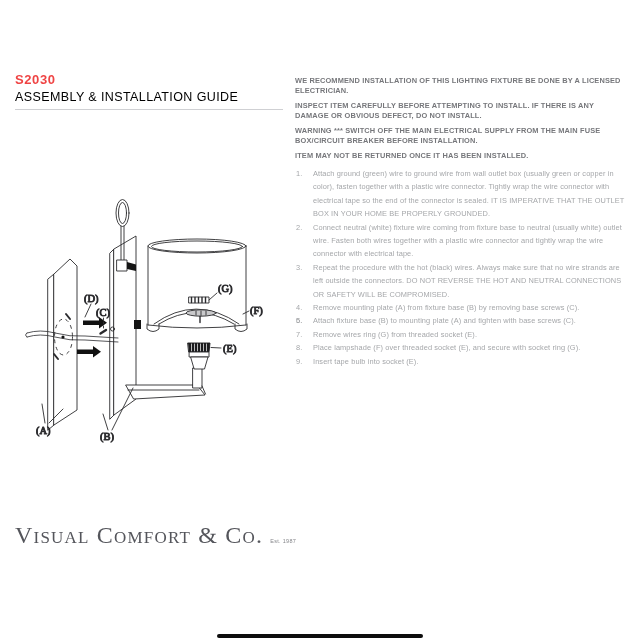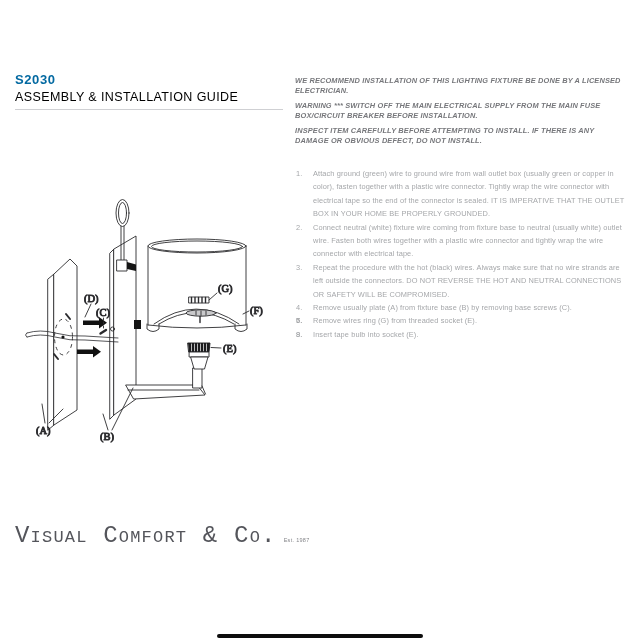--- a/index.html
+++ b/index.html
@@ -2,73 +2,74 @@
 <html><head>
 <meta charset="utf-8">
 <style>
   html,body{margin:0;padding:0;}
   body{width:640px;height:640px;background:#ffffff;position:relative;overflow:hidden;
        font-family:"Liberation Sans", sans-serif;}
   .page{position:absolute;inset:0;background:#ffffff;}
 
   
   .hdr{position:absolute;left:15px;top:72px;width:270px;}
-  .hdr-model{font-size:13px;font-weight:bold;color:#0369a1;letter-spacing:.6px;}
+  .hdr-model{font-size:13px;font-weight:bold;color:#ef4444;letter-spacing:.6px;}
   .hdr-sub{font-size:12.5px;color:#000000;letter-spacing:.4px;margin-top:3px;}
   .hdr-rule{position:absolute;left:15px;top:109px;width:268px;height:1px;background:#cfd0d3;}
 
   
   .warnings{position:absolute;left:295px;top:76px;width:334px;}
   .warn{font-size:7.4px;font-weight:bold;color:#76777b;line-height:10px;
-        letter-spacing:.15px;margin:0 0 5px 0;font-style:italic;}
+        letter-spacing:.15px;margin:0 0 5px 0;}
   .steps{position:absolute;left:296px;top:167px;width:330px;}
   .step{position:relative;padding-left:17px;font-size:7.4px;color:#a5a7aa;
         line-height:13.4px;letter-spacing:.1px;}
   .step .num{position:absolute;left:0;top:0;color:#a5a7aa;}
 
   
   .diagram{position:absolute;left:20px;top:190px;width:270px;height:260px;}
   .diagram text{font-family:"Liberation Serif", serif;font-size:10.5px;fill:#1d1d1f;}
 
   
   .logo{position:absolute;left:15px;top:522px;white-space:nowrap;}
-  .logo-text{font-family:Liberation Mono, monospace;font-variant:small-caps;
+  .logo-text{font-family:Liberation Serif, serif;font-variant:small-caps;
              font-size:24px;color:#54555b;letter-spacing:1.2px;}
   .logo-est{font-size:5.5px;color:#85868a;margin-left:7px;letter-spacing:.3px;}
 
   
   .bottom-bar{position:absolute;left:217px;top:634px;width:206px;height:4px;
               background:#0d0d0d;border-radius:2.5px;}
 </style>
 </head>
 <body>
 
 <div class="page">
 
   <div class="hdr">
     <div class="hdr-model">S2030</div>
     <div class="hdr-sub">ASSEMBLY &amp; INSTALLATION GUIDE</div>
   </div>
   <div class="hdr-rule"></div>
 
   <div class="warnings">
     <p class="warn">WE RECOMMEND INSTALLATION OF THIS LIGHTING FIXTURE BE DONE BY A LICENSED ELECTRICIAN.</p>
+    <p class="warn">INSPECT ITEM CAREFULLY BEFORE ATTEMPTING TO INSTALL.  IF THERE IS ANY DAMAGE OR OBVIOUS DEFECT, DO NOT INSTALL.</p>
     <p class="warn">WARNING *** SWITCH OFF THE MAIN ELECTRICAL SUPPLY FROM THE MAIN FUSE BOX/CIRCUIT BREAKER BEFORE INSTALLATION.</p>
-    <p class="warn">INSPECT ITEM CAREFULLY BEFORE ATTEMPTING TO INSTALL.  IF THERE IS ANY DAMAGE OR OBVIOUS DEFECT, DO NOT INSTALL.</p>
+    <p class="warn">ITEM MAY NOT BE RETURNED ONCE IT HAS BEEN INSTALLED.</p>
   </div>
 
   <div class="steps">
       <div class="step"><span class="num">1.</span><span>Attach ground (green) wire to ground wire from wall outlet box (usually green or copper in color), fasten together with a plastic wire connector. Tightly wrap the wire connector with electrical tape so the end of the connector is sealed. IT IS IMPERATIVE THAT THE OUTLET BOX IN YOUR HOME BE PROPERLY GROUNDED.</span></div>
       <div class="step"><span class="num">2.</span><span>Connect neutral (white) fixture wire coming from fixture base to neutral (usually white) outlet wire. Fasten both wires together with a plastic wire connector and tightly wrap the wire connector with electrical tape.</span></div>
       <div class="step"><span class="num">3.</span><span>Repeat the procedure with the hot (black) wires. Always make sure that no wire strands are left outside the connectors. DO NOT REVERSE THE HOT AND NEUTRAL CONNECTIONS OR SAFETY WILL BE COMPROMISED.</span></div>
-      <div class="step"><span class="num">4.</span><span>Remove usually plate (A) from fixture base (B) by removing base screws (C).</span></div>
+      <div class="step"><span class="num">4.</span><span>Remove mounting plate (A) from fixture base (B) by removing base screws (C).</span></div>
       <div class="step"><span class="num">5.</span></div>
-      <div class="step"><span class="num">6.</span></div>
+      <div class="step"><span class="num">6.</span><span>Attach fixture base (B) to mounting plate (A) and tighten with base screws (C).</span></div>
       <div class="step"><span class="num">7.</span><span>Remove wires ring (G) from threaded socket (E).</span></div>
-      <div class="step"><span class="num">8.</span></div>
+      <div class="step"><span class="num">8.</span><span>Place lampshade (F) over threaded socket (E), and secure with socket ring (G).</span></div>
       <div class="step"><span class="num">9.</span><span>Insert tape bulb into socket (E).</span></div>
     </div>
 
   <svg class="diagram" viewBox="20 190 270 260" xmlns="http://www.w3.org/2000/svg" stroke="#2b2b2e" stroke-width="0.9" fill="none" stroke-linejoin="round" stroke-linecap="round">
 
     <g>
       <polygon points="48,279 54,274 54,425 48,430" fill="#ffffff"></polygon>
       <polygon points="54,274 70,259 77,266 77,410 54,425" fill="#ffffff"></polygon>
       <ellipse cx="63.5" cy="337" rx="9" ry="18" stroke-dasharray="3 4.5"></ellipse>
       <line x1="66" y1="314" x2="70" y2="319" stroke-width="2"></line>

